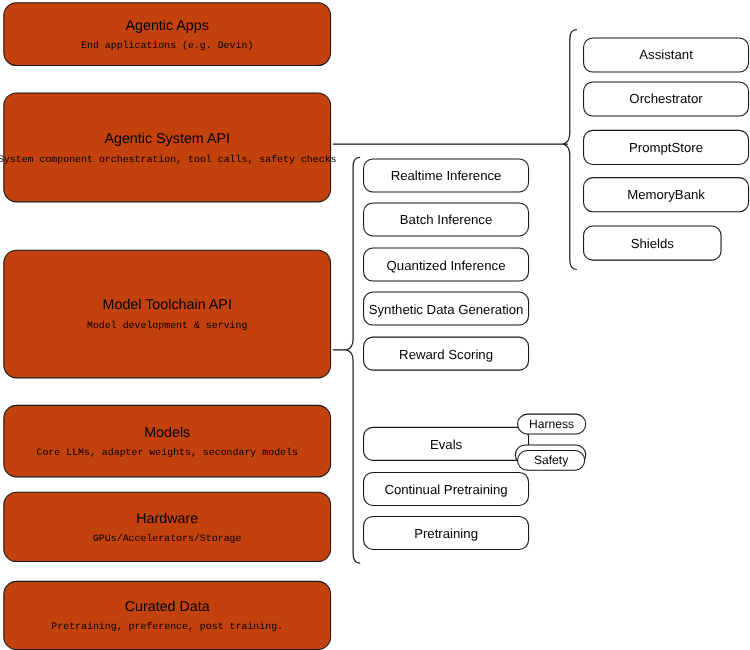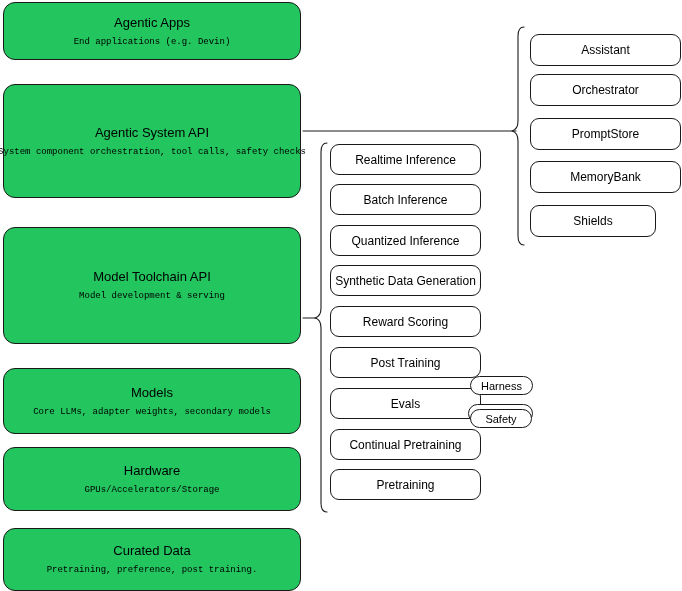--- a/index.html
+++ b/index.html
@@ -18,21 +18,21 @@
     overflow: hidden;
     background: #ffffff;
   }
 
   
   .box {
     position: absolute;
     box-sizing: border-box;
     border: 1px solid #1a1a1a;
     border-radius: 12px;
-    background: #22c55e;
+    background: #c2410c;
     display: flex;
     flex-direction: column;
     align-items: center;
     justify-content: center;
     text-align: center;
   }
 
   
   .layer-title {
     font-size: 13px;
@@ -116,21 +116,21 @@
              C319,319 321,323 321,328 L321,503 C321,506 321,512 327,512"></path>
 
     <path class="conn-path" d="M303,318 L316,318"></path>
   </svg>
 
   <div class="box" style="left:3px; top:2px; width:298px; height:58px;">
     <div class="layer-title">Agentic Apps</div>
     <div class="layer-sub">End applications (e.g. Devin)</div>
   </div>
 
-  <div class="box" style="left:3px; top:84px; width:298px; height:114px;text-align:right;">
+  <div class="box" style="left:3px; top:84px; width:298px; height:100px;text-align:right;">
     <div class="layer-title">Agentic System API</div>
     <div class="layer-sub">System component orchestration, tool calls, safety checks</div>
   </div>
 
   <div class="box" style="left:3px; top:227px; width:298px; height:117px;text-align:center;">
     <div class="layer-title">Model Toolchain API</div>
     <div class="layer-sub">Model development &amp; serving</div>
   </div>
 
   <div class="box" style="left:3px; top:368px; width:298px; height:66px;">
@@ -156,23 +156,20 @@
   </div>
   <div class="item-box" style="left:330px; top:225px; width:151px; height:31px;">
     <span>Quantized Inference</span>
   </div>
   <div class="item-box" style="left:330px; top:265px; width:151px; height:31px;">
     <span>Synthetic Data Generation</span>
   </div>
   <div class="item-box" style="left:330px; top:306px; width:151px; height:31px;">
     <span>Reward Scoring</span>
   </div>
-  <div class="item-box" style="left:330px; top:347px; width:151px; height:31px;">
-    <span>Post Training</span>
-  </div>
   <div class="item-box" style="left:330px; top:388px; width:151px; height:31px;">
     <span>Evals</span>
   </div>
   <div class="item-box" style="left:330px; top:429px; width:151px; height:31px;">
     <span>Continual Pretraining</span>
   </div>
   <div class="item-box" style="left:330px; top:469px; width:151px; height:31px;">
     <span>Pretraining</span>
   </div>
 

